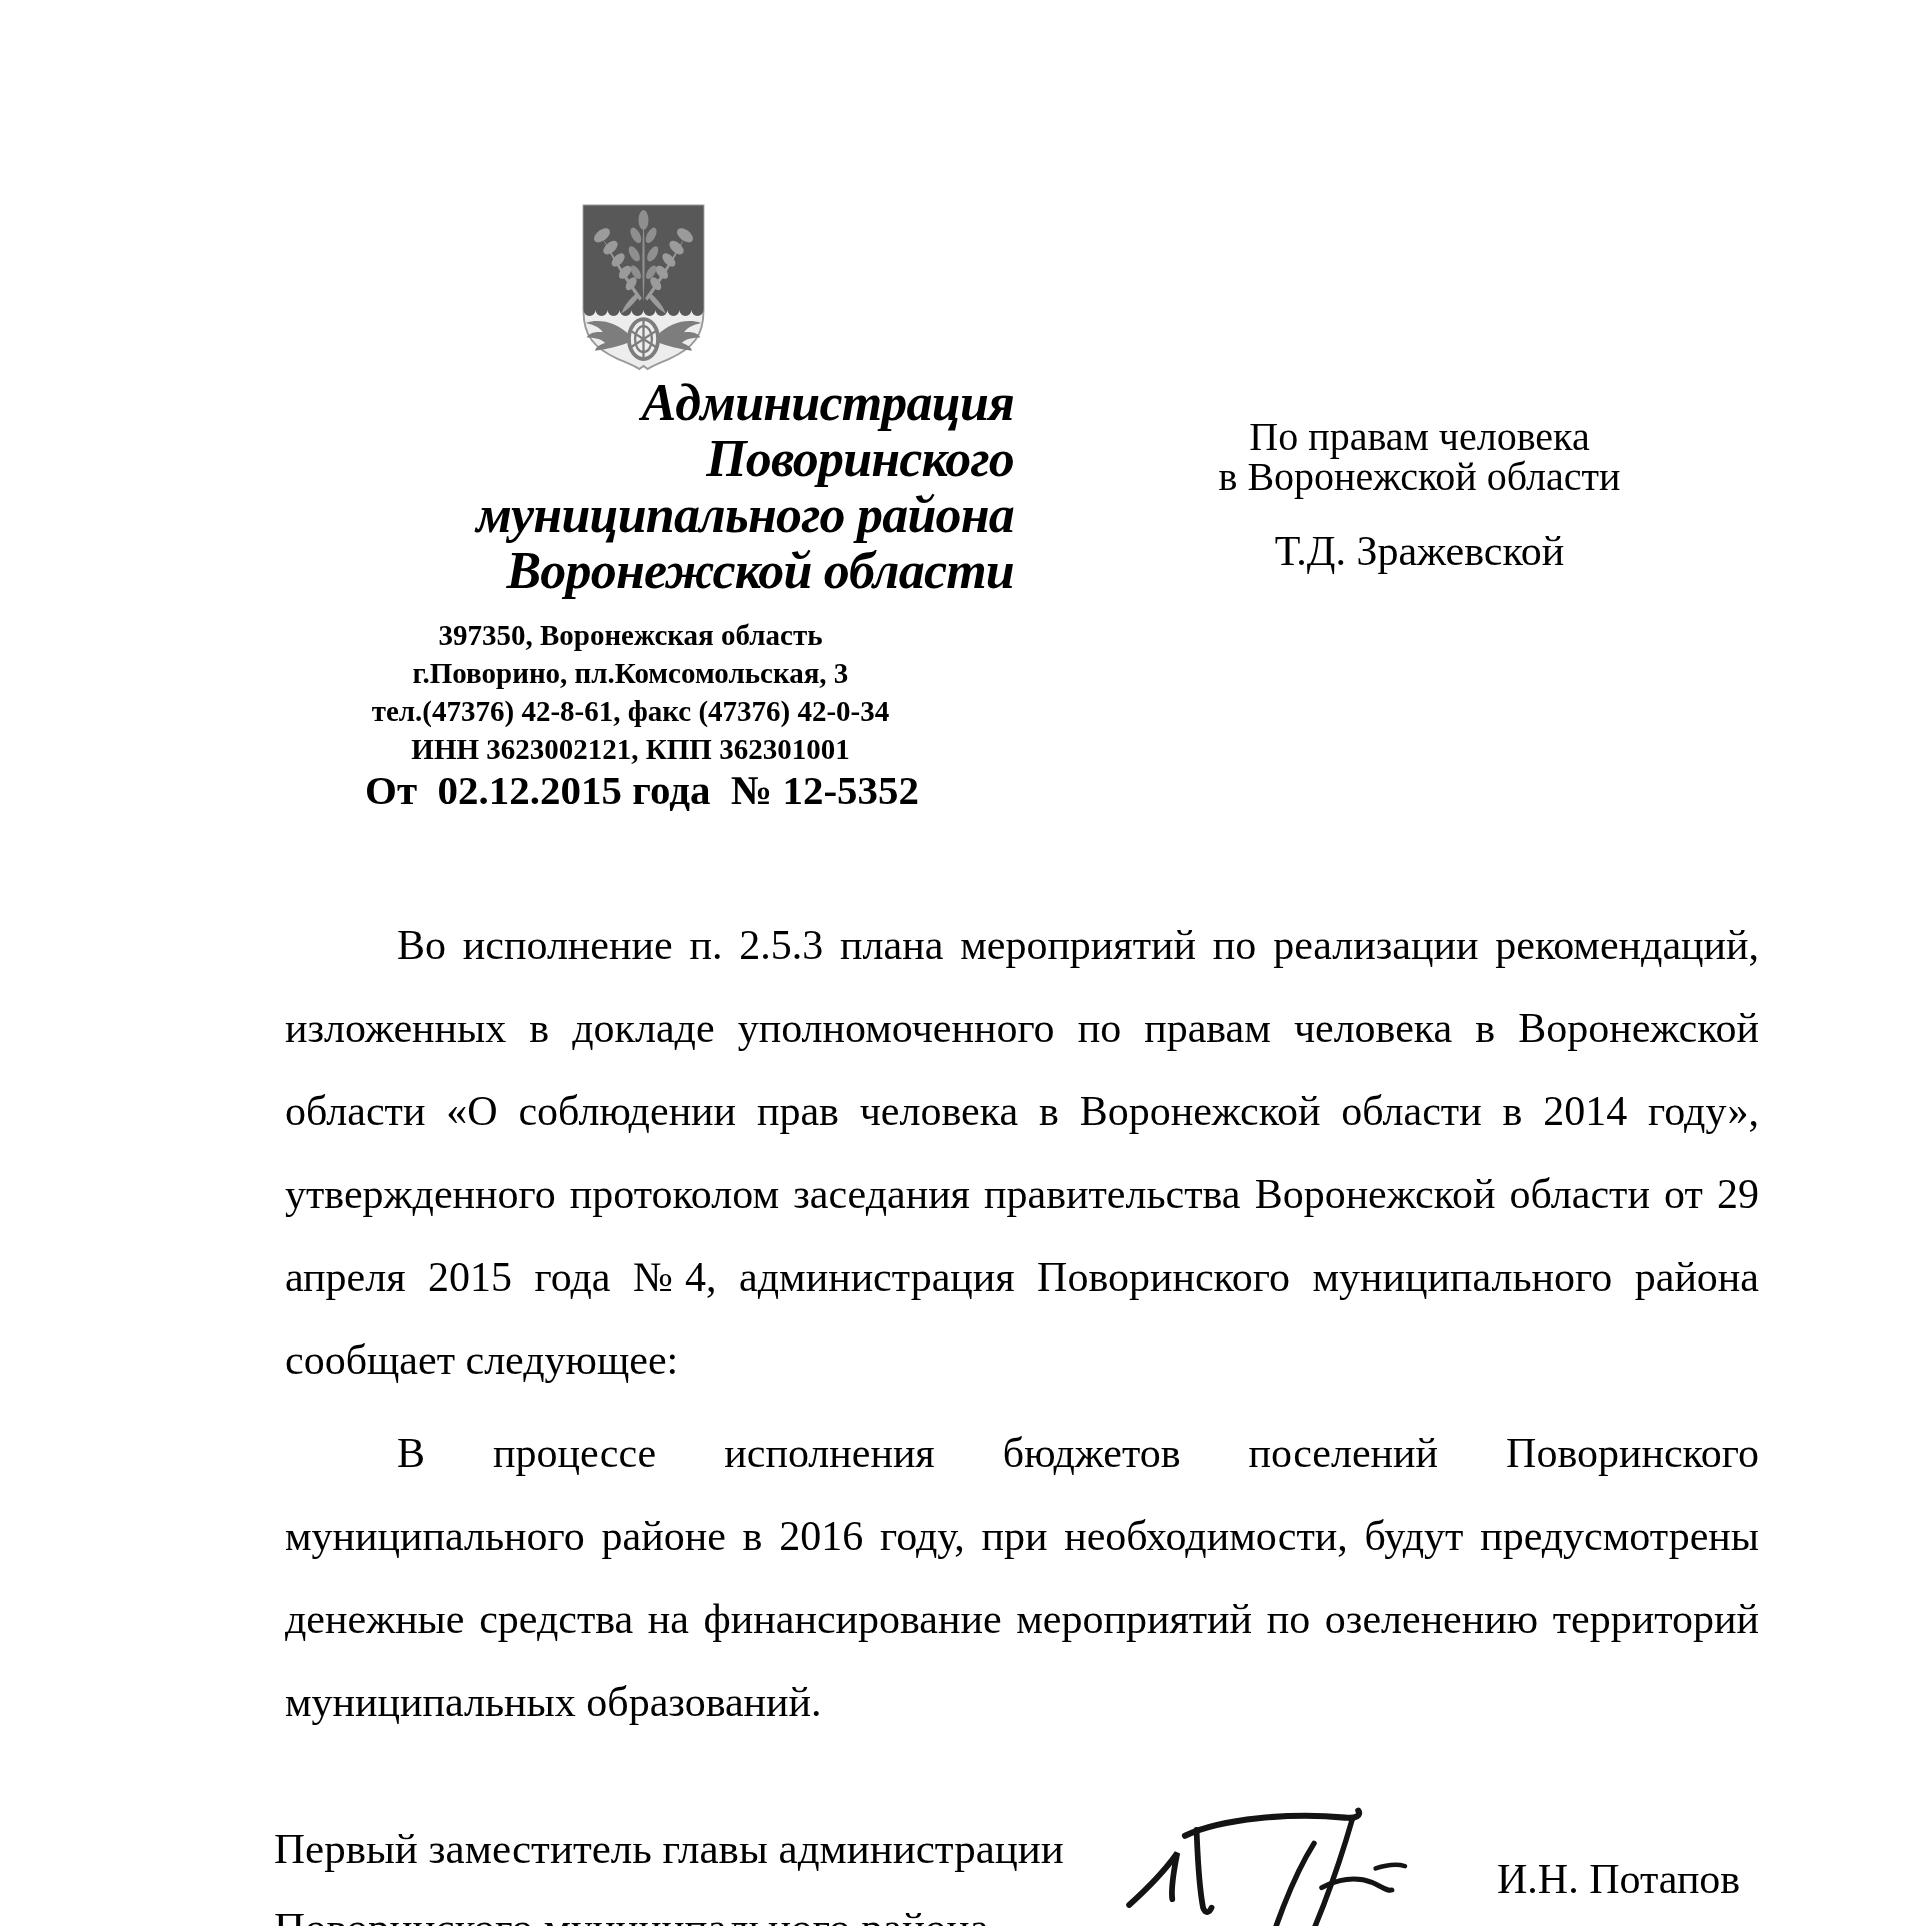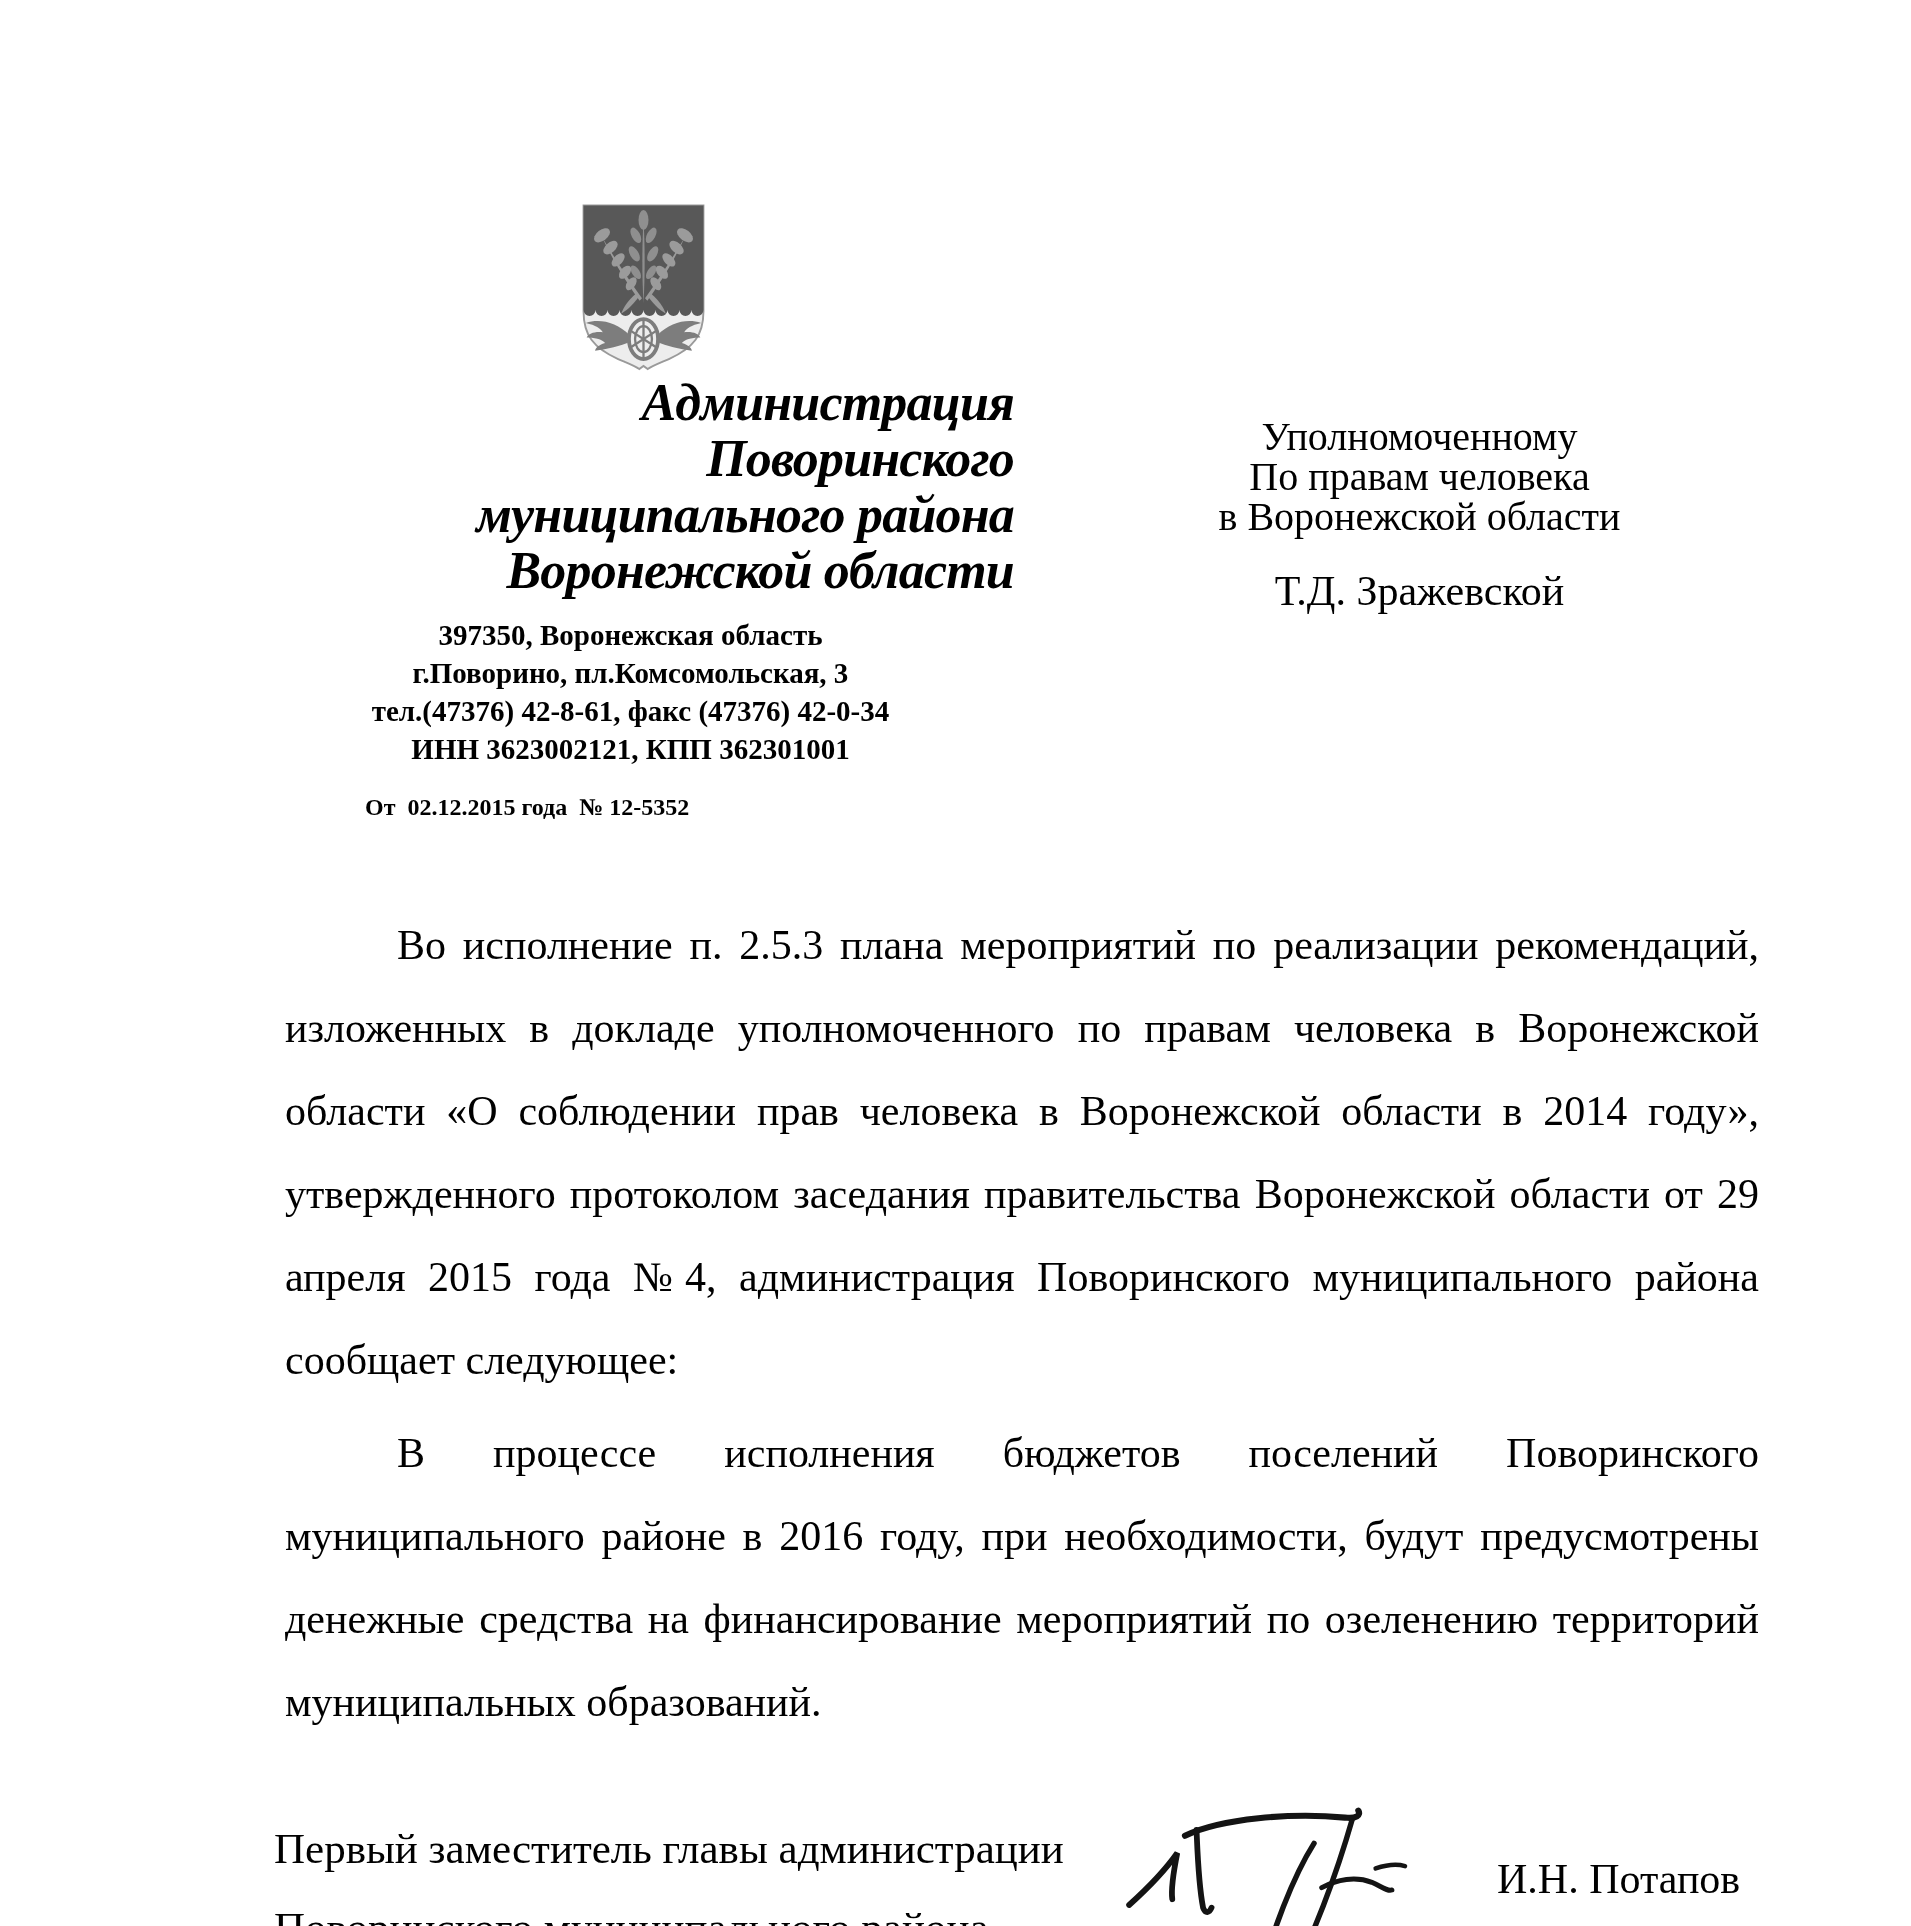--- a/index.html
+++ b/index.html
@@ -41,23 +41,23 @@
     width: 767px;
     text-align: center;
     font-weight: bold;
     font-size: 29px;
     line-height: 38px;
   }
   
   .ref-line {
     position: absolute;
     left: 365px;
-    top: 794px;
+    top: 766px;
     font-weight: bold;
-    font-size: 24px;
+    font-size: 41px;
     white-space: pre-wrap;
   }
   
   .recipient-block {
     position: absolute;
     left: 1150px;
     top: 417px;
     width: 539px;
     text-align: center;
     font-size: 40px;
@@ -182,21 +182,20 @@
   <div class="address-block">
     <div>397350, Воронежская область</div>
     <div>г.Поворино, пл.Комсомольская, 3</div>
     <div>тел.(47376) 42-8-61, факс (47376) 42-0-34</div>
     <div>ИНН 3623002121, КПП 362301001</div>
   </div>
 
   <div class="ref-line">От  02.12.2015 года  № 12-5352</div>
 
   <div class="recipient-block">
-    <div>Уполномоченному</div>
     <div>По правам человека</div>
     <div>в Воронежской области</div>
     <div class="recipient-name">Т.Д. Зражевской</div>
   </div>
 
   <div class="body-block">
     <p>Во исполнение п. 2.5.3 плана мероприятий по реализации рекомендаций, изложенных в докладе уполномоченного по правам человека в Воронежской области «О соблюдении прав человека в Воронежской области в 2014 году», утвержденного протоколом заседания правительства Воронежской области от 29 апреля 2015 года №4, администрация Поворинского муниципального района сообщает следующее:</p>
     <p>В процессе исполнения бюджетов поселений Поворинского муниципального районе в 2016 году, при необходимости, будут предусмотрены денежные средства на финансирование мероприятий по озеленению территорий муниципальных образований.</p>
   </div>
 

